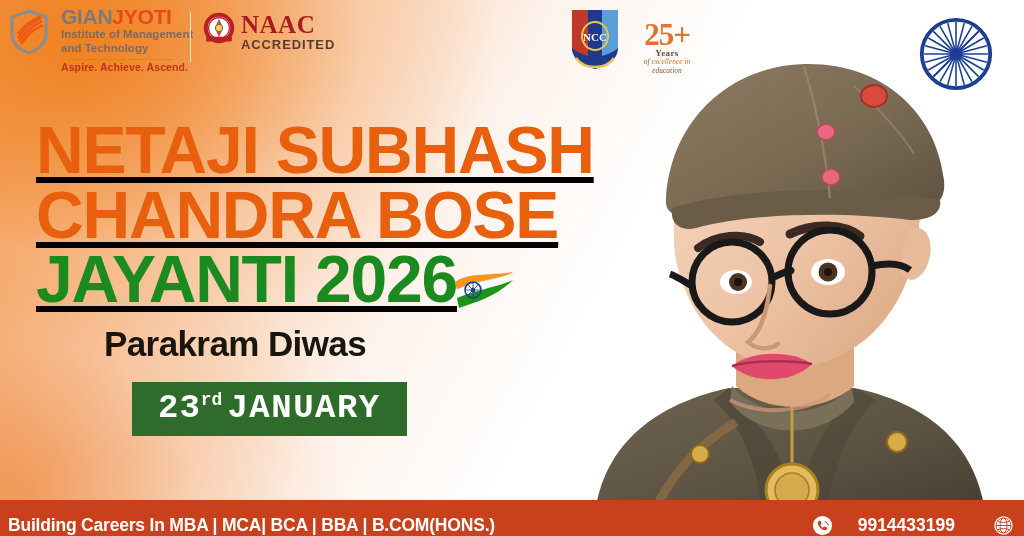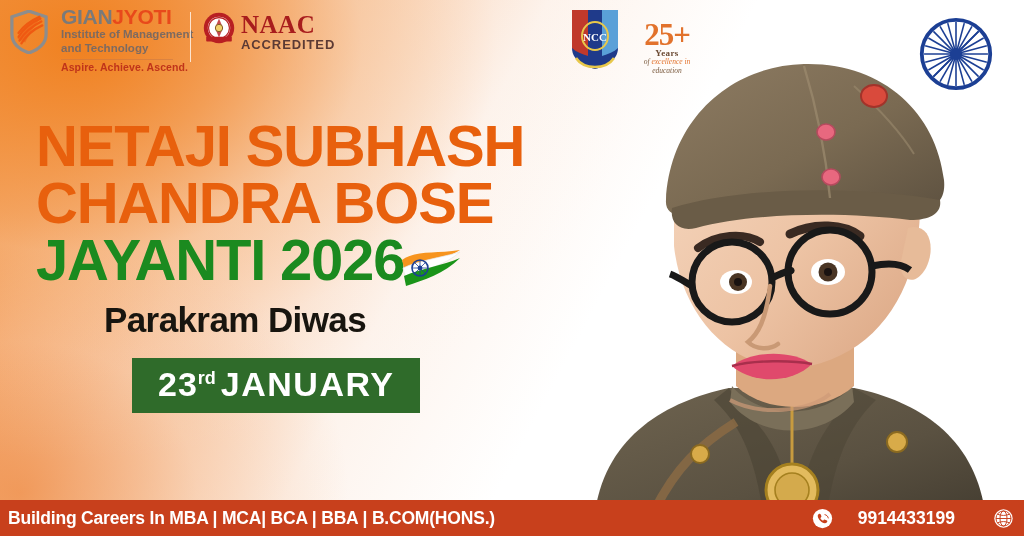--- a/index.html
+++ b/index.html
@@ -46,37 +46,37 @@
   .b25-num { font-family:"Liberation Serif", serif; font-size:31px; font-weight:bold; color:#e2722c; line-height:0.86; letter-spacing:-1px; }
   .b25-years { font-family:"Liberation Serif", serif; font-size:9px; font-weight:bold; color:#6b4a33; letter-spacing:0.4px; margin-top:-1px; }
   .b25-ex { font-family:Liberation Serif, serif; font-size:7.5px; font-style:italic; color:#7a5a3e; line-height:1.18; }
   .b25-ex em { color:#e2722c; font-style:italic; }
 
   
   .portrait { position:absolute; right:0px; bottom:16px; width:470px; height:470px; }
 
   
   .copy { position:absolute; left:36px; top:118px; width:570px; }
-  .title { font-size:58px; font-weight:bold; line-height:0.98; letter-spacing:-1.2px; }
+  .title { font-size:66px; font-weight:bold; line-height:0.98; letter-spacing:-1.2px;text-decoration:underline; }
   .title .l1, .title .l2 { color:#e8600d; display:block; }
   .title .l3 { color:#1b8a1f; display:block; position:relative; }
   .flagmark { display:inline-block; width:62px; height:40px; vertical-align:-8px; margin-left:-4px; }
   .subtitle { font-size:35px; font-weight:bold; color:#18150f; letter-spacing:-0.6px; margin:12px 0 0 68px; }
   .date-badge {
     display:inline-block; margin:18px 0 0 96px; background:#2f6b2a;
     padding:7px 26px 9px; color:#ffffff;
-    font-family:Liberation Sans, sans-serif; font-weight:bold; font-size:34px; letter-spacing:1px;
+    font-family:Liberation Mono, monospace; font-weight:bold; font-size:34px; letter-spacing:1px;
   }
   .date-badge .ord { font-size:18px; vertical-align:super; letter-spacing:0; }
   .date-badge .mon { letter-spacing:1.5px; margin-left:5px; }
 
   
   .footer {
     position:absolute; left:0; bottom:0; width:100%; height:36px;
-    background:#c8401c; display:flex; align-items:center;
+    background:#c8401c; display:flex; align-items:flex-end;
     color:#fff; font-size:17.5px; font-weight:bold;margin-top:12px;
   }
   .footer .courses { margin-left:8px; letter-spacing:-0.2px; }
   .footer .contact { display:flex; align-items:center; gap:8px; margin-left:auto; }
   .footer .phone, .footer .web { display:flex; align-items:center; gap:25px; }
   .footer .web { margin-left:30px; margin-right:10px; }
   .fic { width:21px; height:21px; flex:none; }
 </style>
 </head>
 <body>

